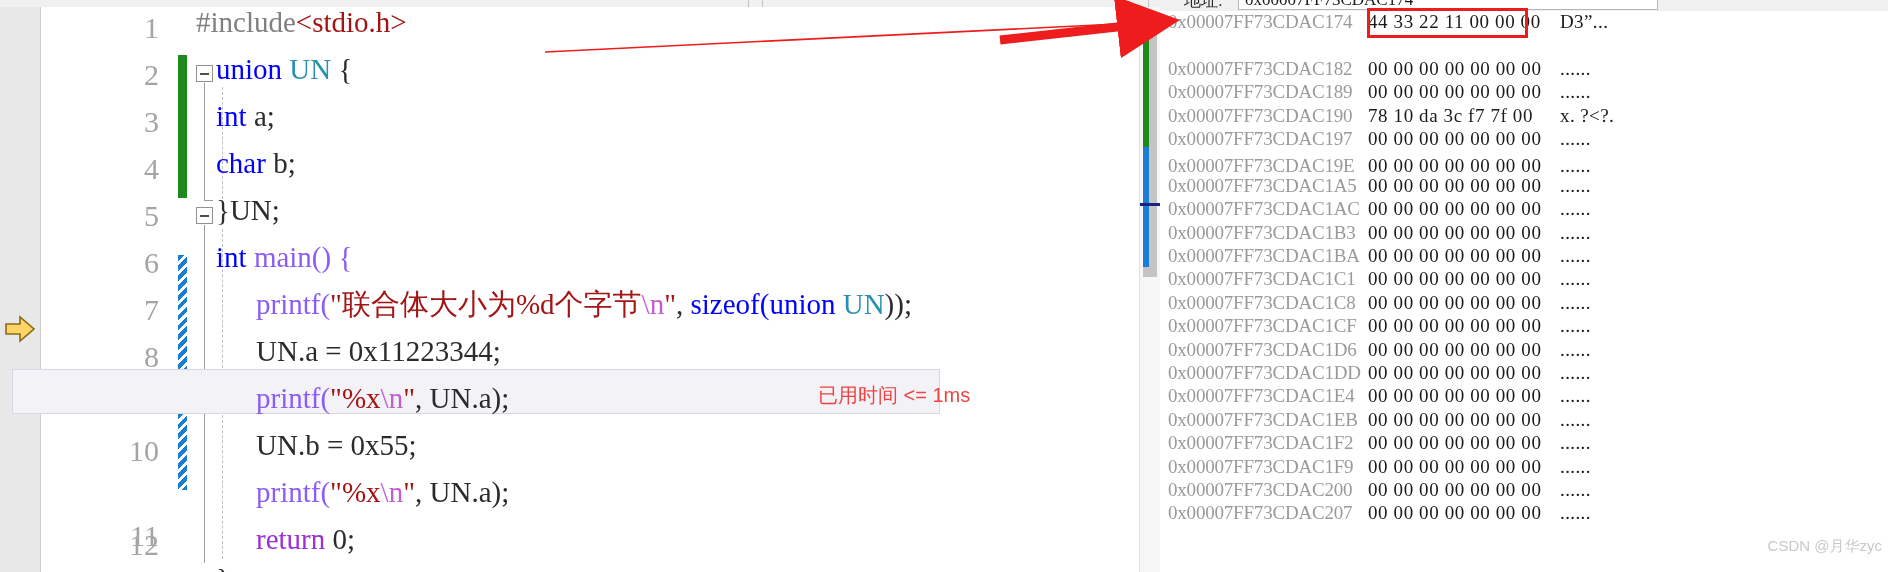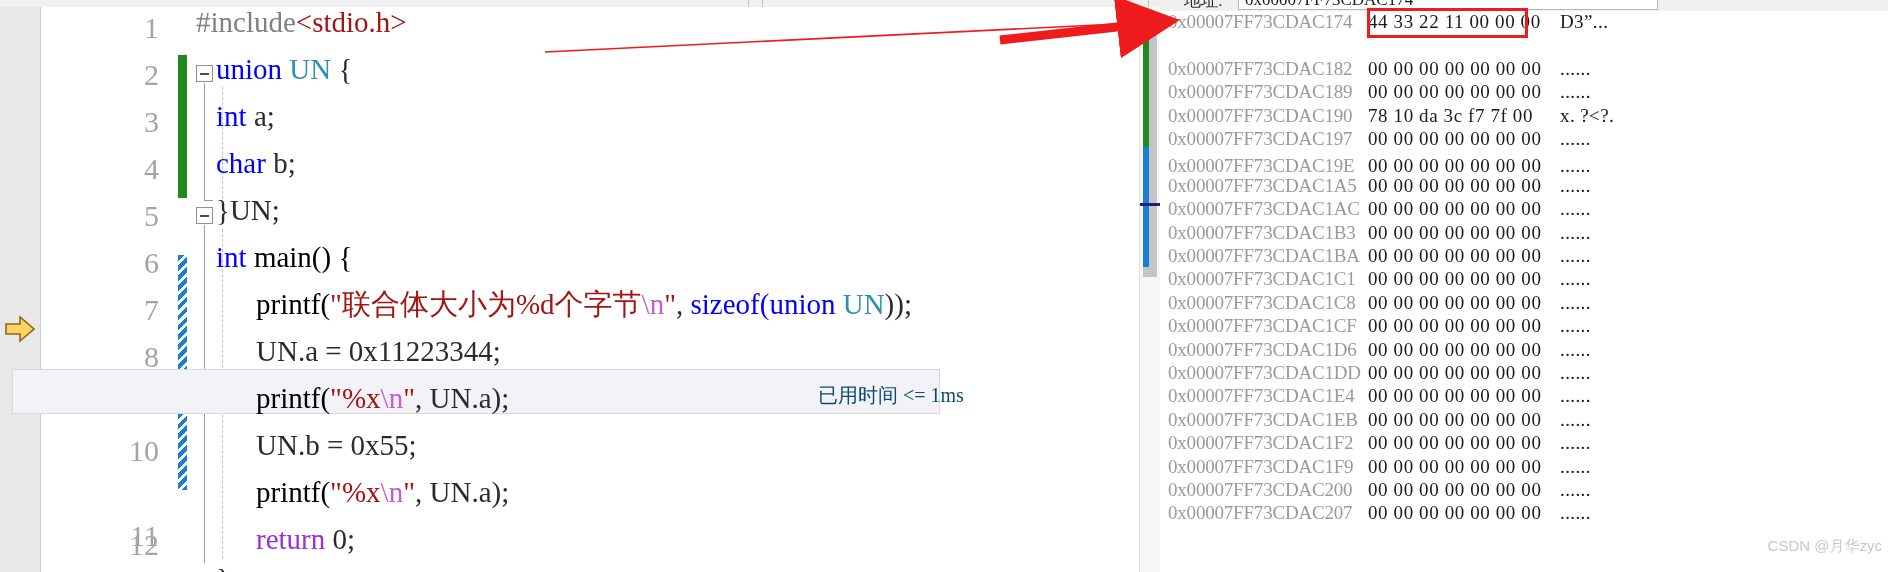--- a/index.html
+++ b/index.html
@@ -85,21 +85,21 @@
 
   
   .kw-blue   { color: #0000ff; }
   .kw-purple { color: #9b30d9; }
   .type-teal { color: #2b91af; }
   .str-red   { color: #a31515; }
   .esc-pink  { color: #c060d0; }
   .pp-gray   { color: #808080; }
   .pp-red    { color: #a31515; }
   .plain     { color: #2b2b2b; }
-  .brown     { color: #000000; }
+  .brown     { color: #8b5cf6; }
 
   
   .fold {
     position: absolute;
     width: 17px; height: 17px;
     border: 1px solid #919191;
     background: #fdfdfd;
     box-sizing: border-box;
   }
   .fold::before {
@@ -112,22 +112,22 @@
   .fold-foot {
     position: absolute; height: 1px; background: #9c9c9c;
   }
   .guide {
     position: absolute; width: 0; border-left: 1px dashed #c0c0c0;
   }
 
   .hint {
     position: absolute;
     font-size: 20px;
-    font-family: Liberation Serif, serif;
-    color: #0c4a6e;
+    font-family: Liberation Sans, sans-serif;
+    color: #ef4444;
     white-space: pre;
   }
 
   
   .ed-scroll {
     position: absolute; right: 0; top: 0; width: 20px; height: 565px;
     background: #f6f6f6; border-left: 1px solid #e2e2e2;
   }
   .ed-scroll-up, .ed-scroll-dn {
     position: absolute; left: 0; width: 20px; height: 18px; background: #f6f6f6;

